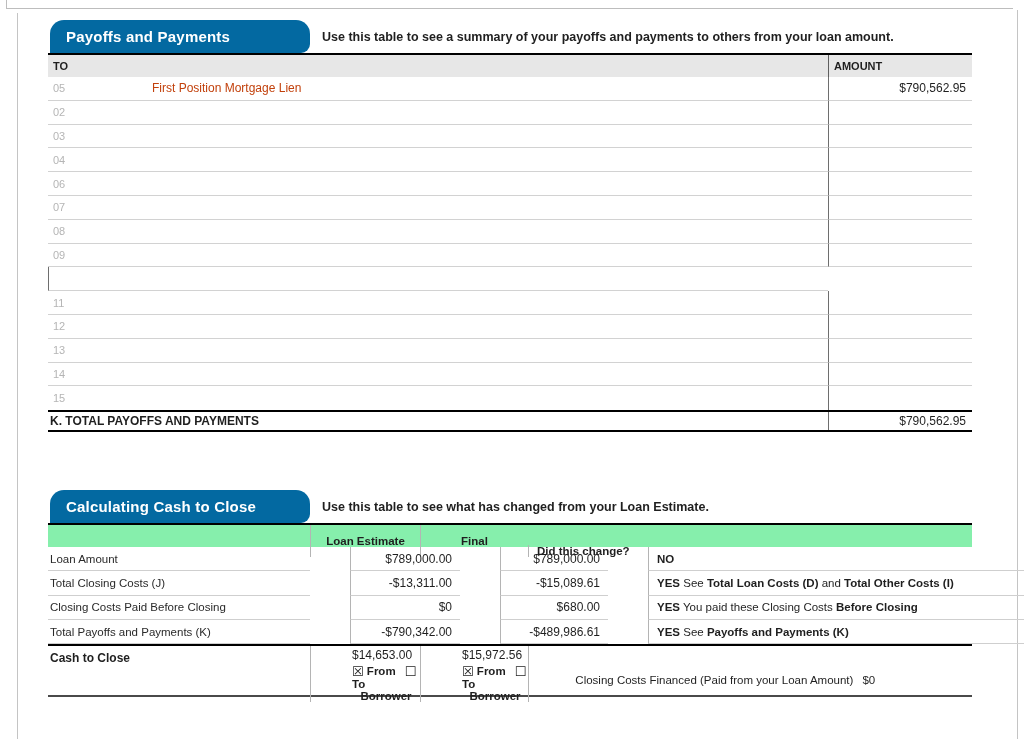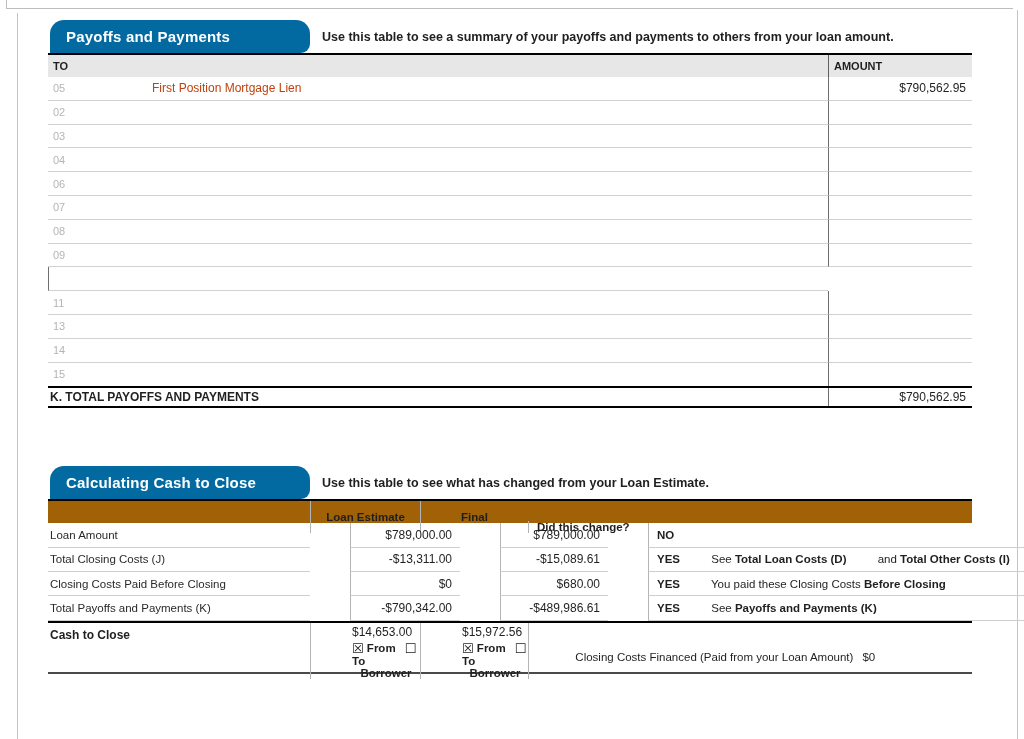--- a/index.html
+++ b/index.html
@@ -39,32 +39,32 @@
   .rowto  { font-size:12px; color:#c2410c; margin-left:74px; }
   .t1-total { border-top:2px solid #000; border-bottom:2px solid #000; height:22px; }
   .t1-total .tocell { display:flex; align-items:center; font-weight:bold; font-size:12px; padding-left:2px; }
   .t1-total .amtcell { display:flex; align-items:center; justify-content:flex-end;
      border-left:1px solid #6e6e6e; padding-right:6px; font-size:12px; }
 
   
   .sec2 { margin-top:58px; }
   .t2 { border-top:2px solid #000; width:924px; }
   .t2-grid { display:grid; grid-template-columns:262px 110px 108px 444px; }
-  .t2-head { background:#a16207; height:22px; }
+  .t2-head { background:#86efac; height:22px; }
   .t2-head .hc { display:flex; align-items:center; font-weight:bold; font-size:11.5px; }
   .t2-head .hc.center { justify-content:center; }
   .t2-head .hc.bl { border-left:1px solid #b4b4b4; }
   .t2-head .hc.did { padding-left:8px;margin-top:20px; }
   .t2-row { height:24.3px;gap:40px; }
   .t2-row > div { display:flex; align-items:center; border-bottom:1px solid #cfcfcf; font-size:11.5px; }
   .t2-row .lbl { padding-left:2px; color:#2a2a2a; }
   .t2-row .num { justify-content:flex-end; padding-right:8px; font-size:12px; border-left:1px solid #b4b4b4; }
   .t2-row .chg { padding-left:8px; border-left:1px solid #b4b4b4; }
   .seg-b { font-weight:bold; }
-  .seg-n { font-weight:normal;margin-left:28px; }
+  .seg-n { font-weight:normal; }
   .chg span { white-space:pre; }
 
   .t2-cash { border-top:2px solid #000; border-bottom:2px solid #4a4a4a; height:53px; }
   .t2-cash .lbl { font-weight:bold; font-size:12px; padding:5px 0 0 2px; }
   .cashcol { display:flex; flex-direction:column; align-items:center; border-left:1px solid #b4b4b4; padding-top:2px;padding-left:41px; }
   .cash-amt { width:100%; text-align:right; padding-right:8px; font-size:12px; }
   .cb-line { font-weight:bold; font-size:11.5px; margin-top:1px; }
   .cb-glyph { font-size:13px; font-weight:normal; position:relative; top:1px; }
   .cb-borrower { font-weight:bold; font-size:11.5px; }
   .cash-did { position:relative; border-left:1px solid #b4b4b4; }
@@ -149,20 +149,26 @@
             <div class="amtcell"></div>
           </div>
           <div class="t1-grid t1-row">
             <div class="tocell">
               <span class="rownum">11</span>
             </div>
             <div class="amtcell"></div>
           </div>
           <div class="t1-grid t1-row">
             <div class="tocell">
+              <span class="rownum">12</span>
+            </div>
+            <div class="amtcell"></div>
+          </div>
+          <div class="t1-grid t1-row">
+            <div class="tocell">
               <span class="rownum">13</span>
             </div>
             <div class="amtcell"></div>
           </div>
           <div class="t1-grid t1-row">
             <div class="tocell">
               <span class="rownum">14</span>
             </div>
             <div class="amtcell"></div>
           </div>

